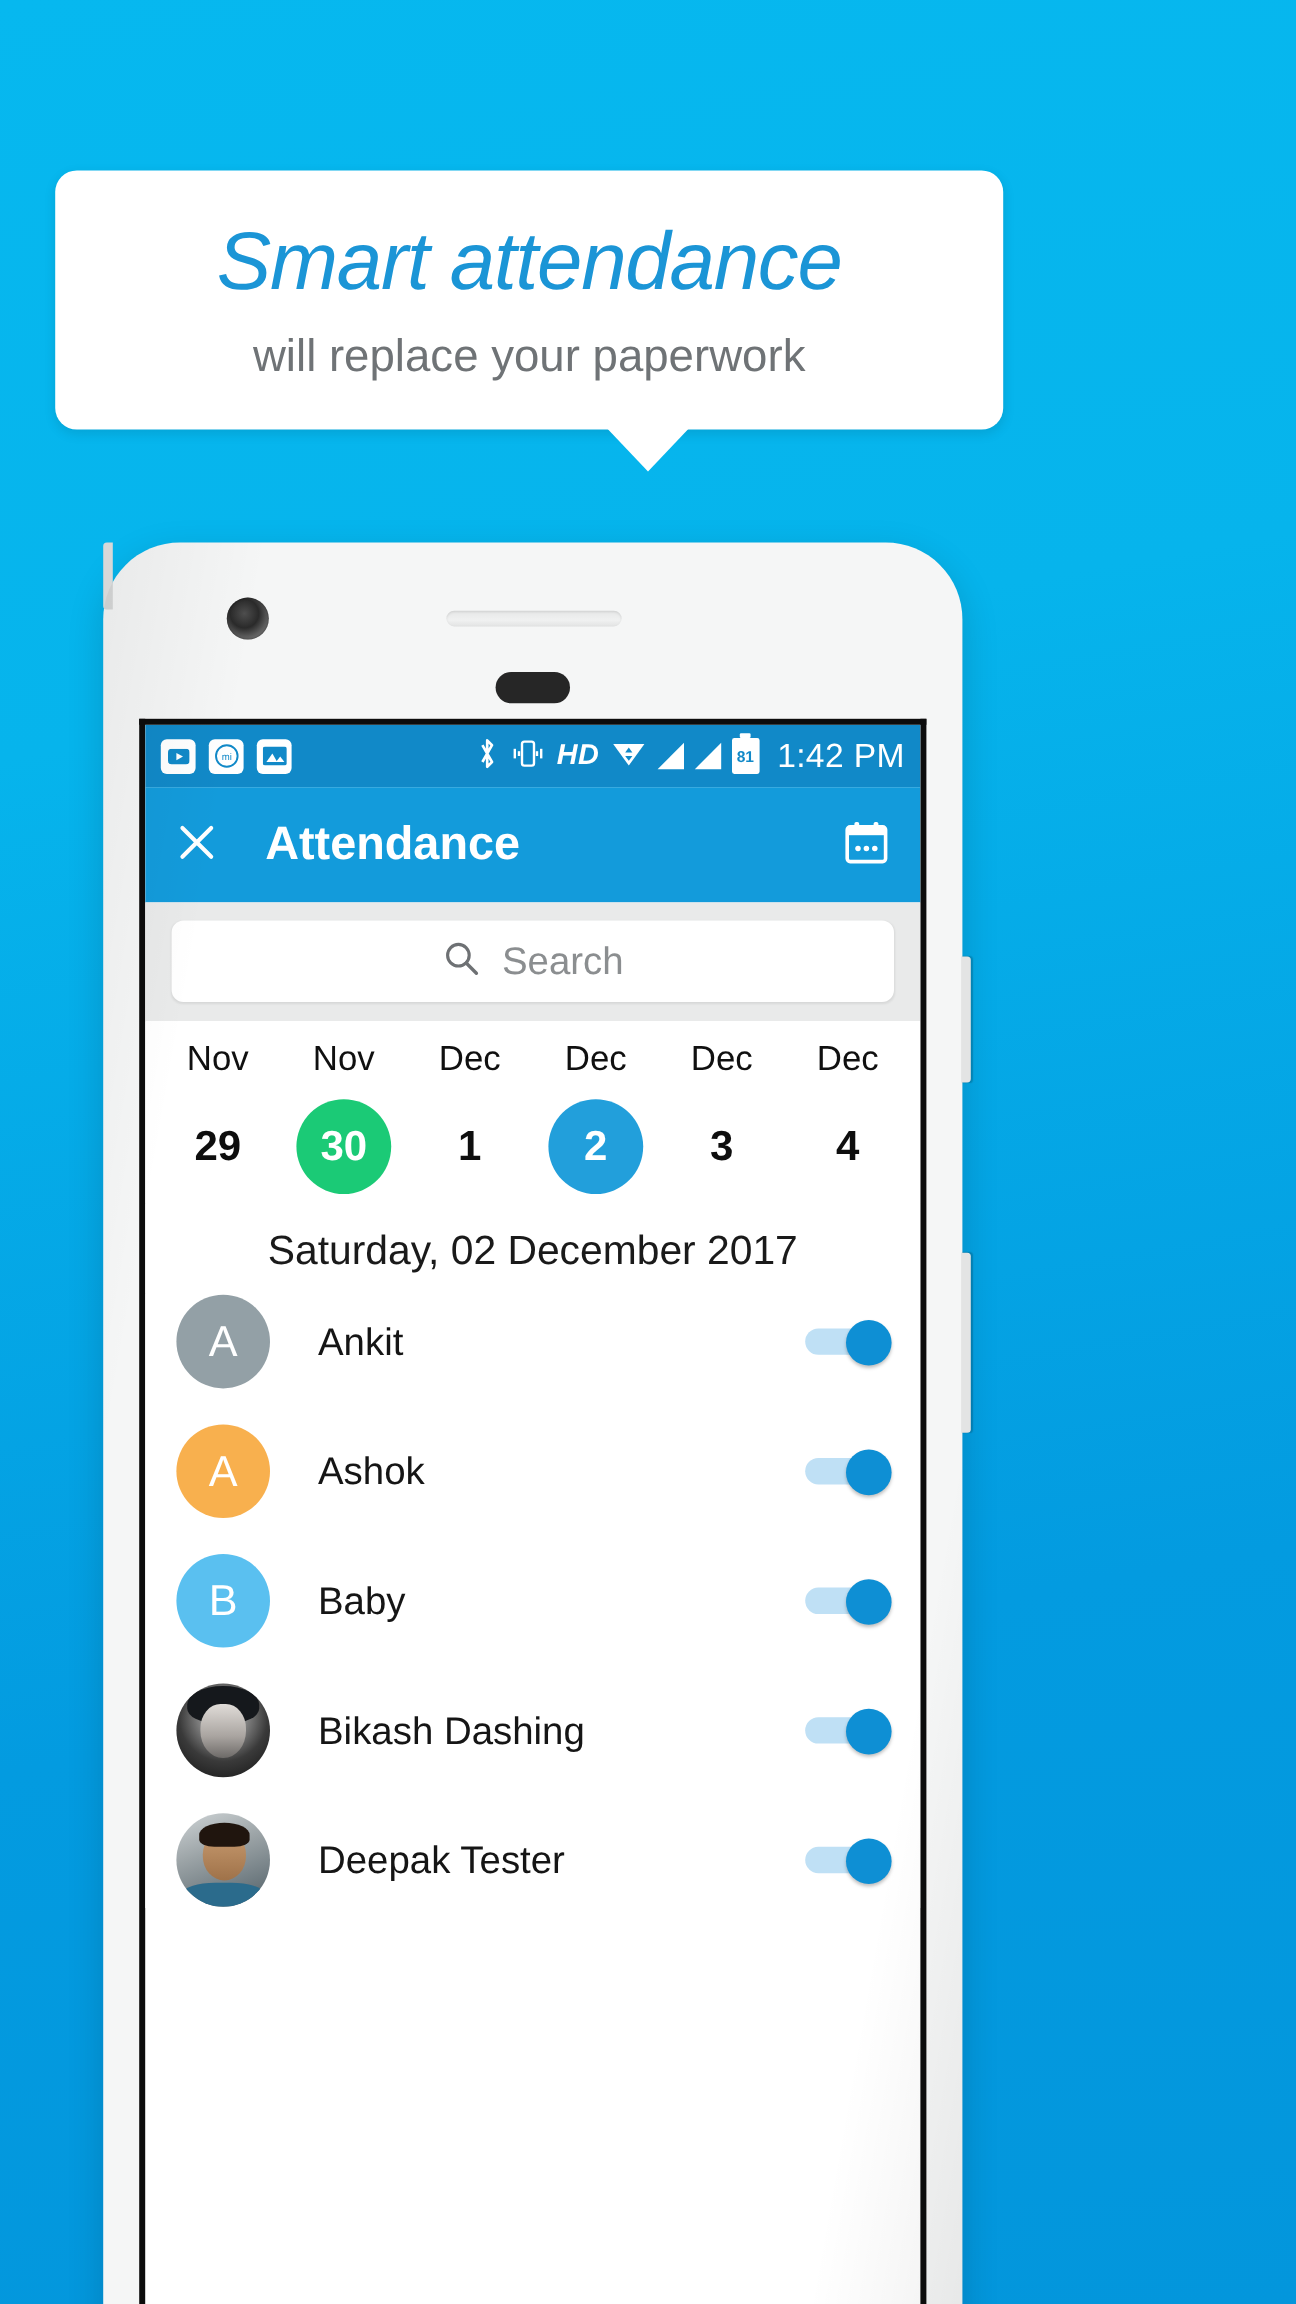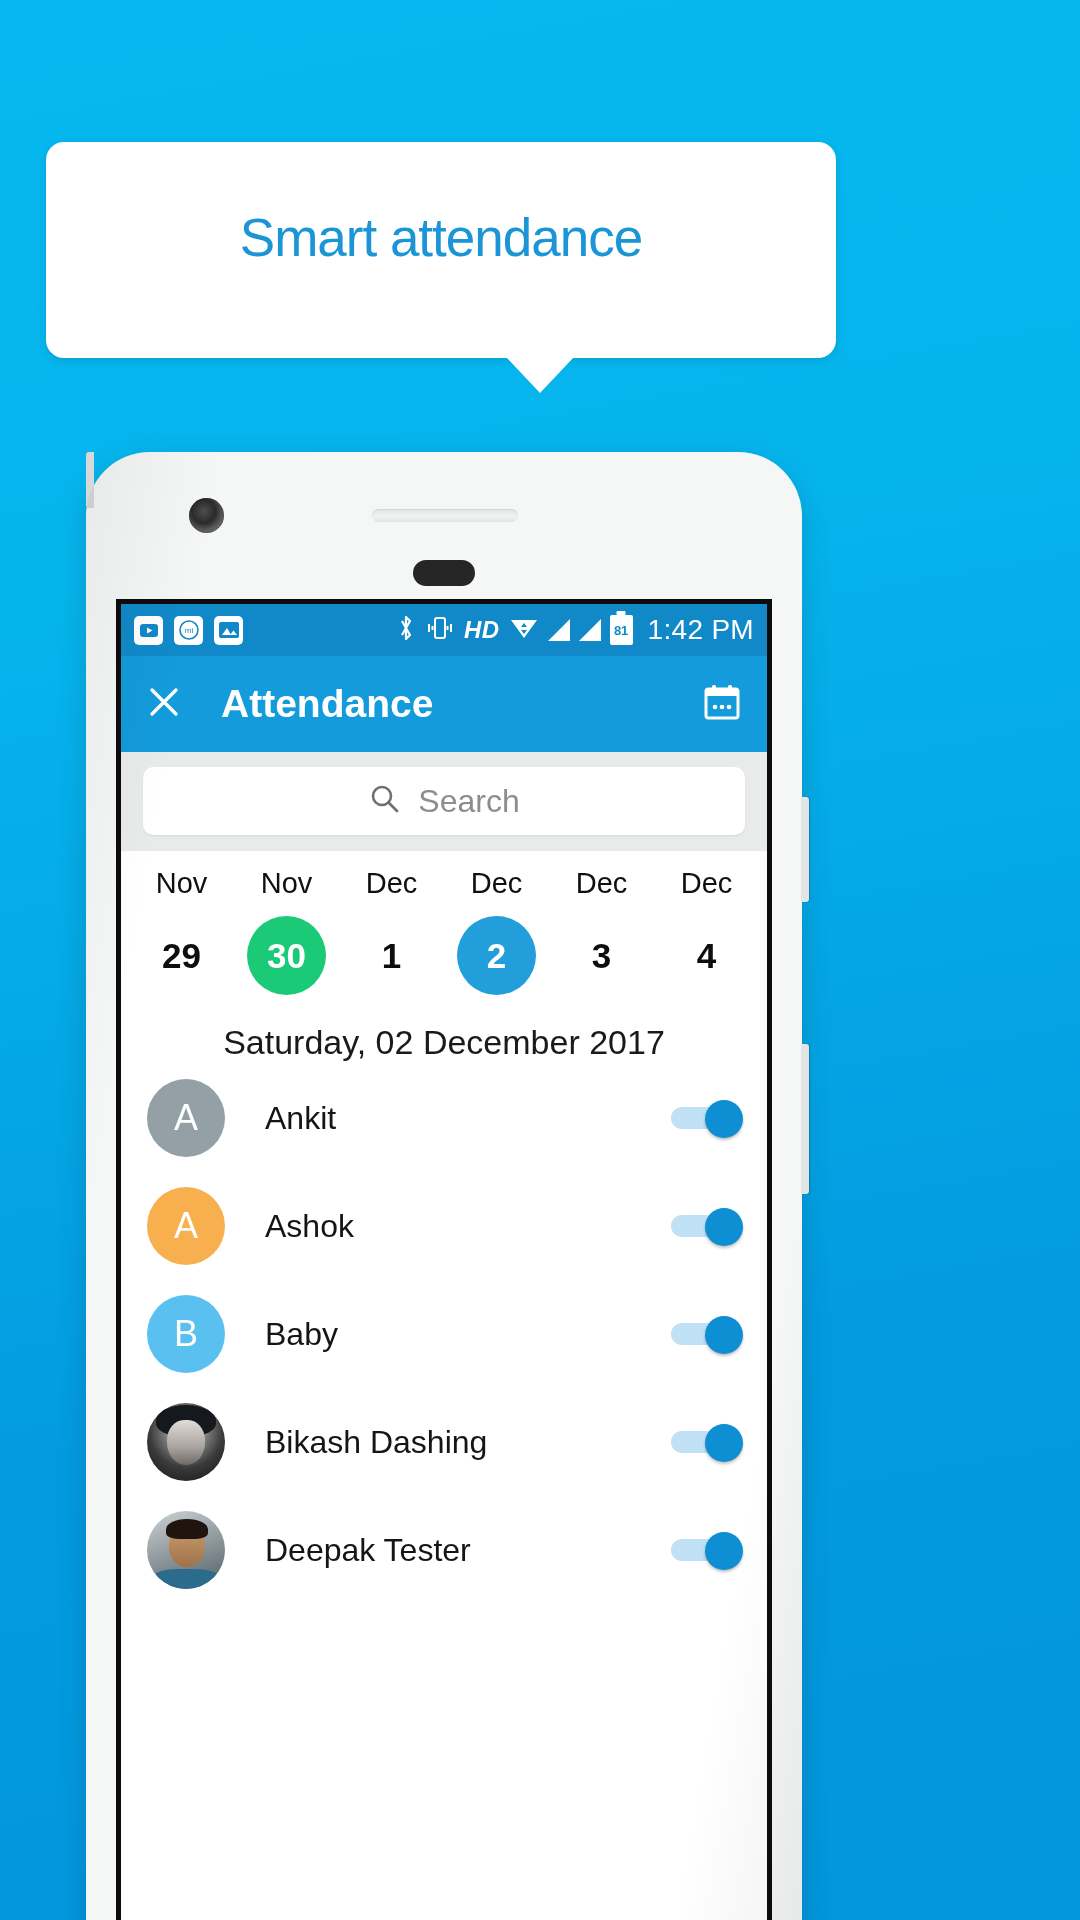--- a/index.html
+++ b/index.html
@@ -39,27 +39,28 @@
     left: 50%;
     top: 357px;
     transform: translateX(-50%);
     width: 0;
     height: 0;
     border-left: 34px solid transparent;
     border-right: 34px solid transparent;
     border-top: 36px solid #ffffff;
   }
   .headline {
-    font-size: 53px;
+    font-size: 68px;
     color: #1b95d6;
     font-weight: 400;
     letter-spacing: -1px;
     line-height: 1;
     margin-bottom: 26px;
     white-space: nowrap;
+    font-style: italic;
   }
   .subhead {
     font-size: 38px;
     color: #6f7376;
     font-weight: 400;
     line-height: 1;
     white-space: nowrap;
   }
 
   
@@ -305,20 +306,21 @@
     background: #2b6b8c;
   }
 </style>
 </head>
 <body>
 
 <div id="stage">
 
   <div class="callout">
     <div class="headline">Smart attendance</div>
+    <div class="subhead">will replace your paperwork</div>
   </div>
   <div class="callout-tail"></div>
 
   <div id="phone">
     <div class="btn-left"></div>
     <div class="btn-side btn-power"></div>
     <div class="btn-side btn-vol"></div>
     <div class="cam"></div>
     <div class="speaker"></div>
     <div class="sensor"></div>

